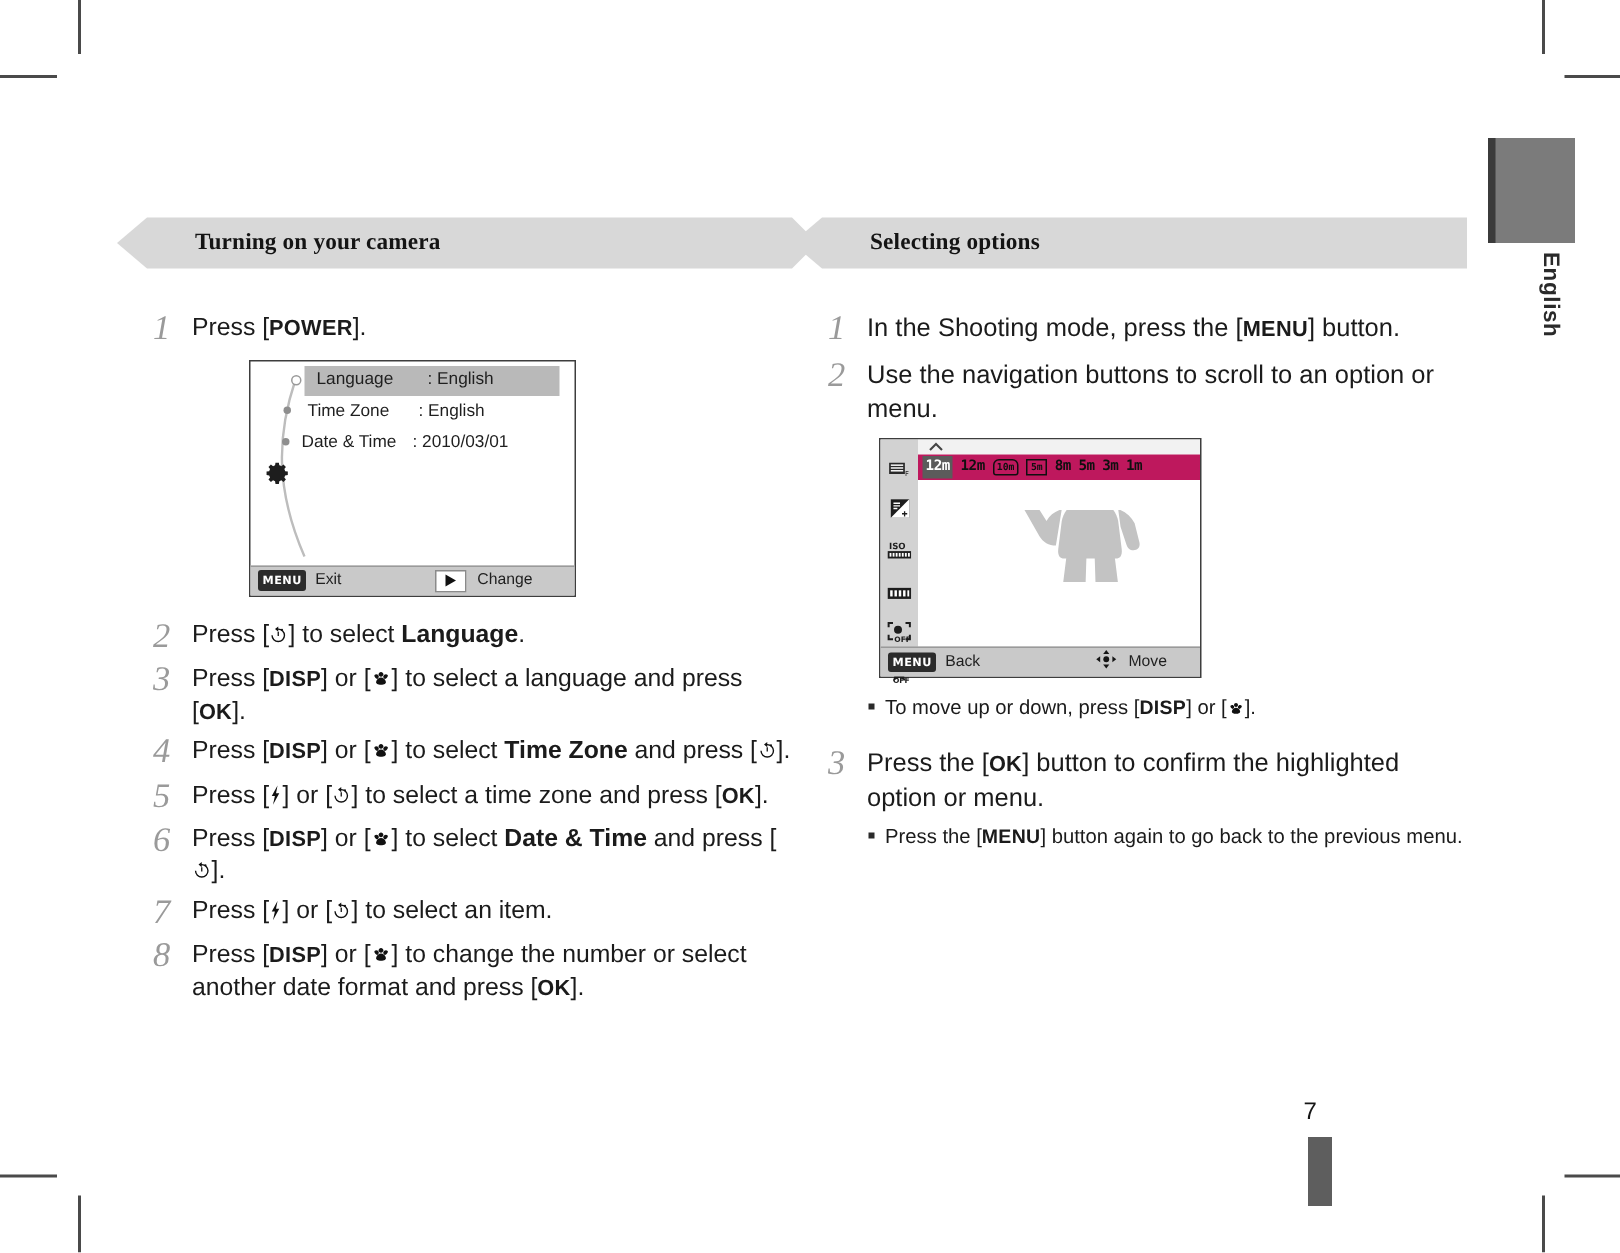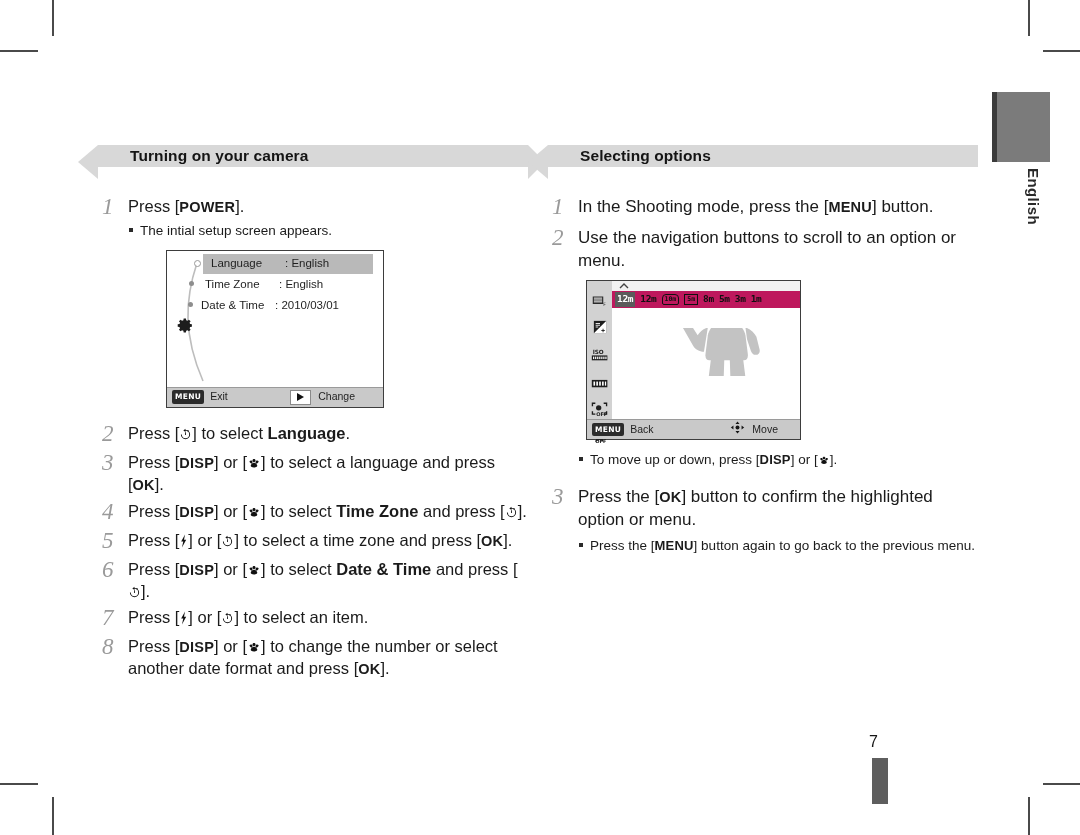--- a/index.html
+++ b/index.html
@@ -15,23 +15,23 @@
   .crop.v{width:2px;}
   .crop.h{height:2px;}
 
   
   .col{position:absolute;top:0;}
   .col-left{left:98px;width:430px;}
   .col-right{left:548px;width:430px;}
 
   
   .sec-head{
-    position:relative;height:22px;
+    position:relative;height:34px;
     background:#d8d8d8;
-    display:flex;align-items:center;
+    display:flex;align-items:center;font-family:Liberation Serif, serif;
   }
   .sec-head .notch{
     position:absolute;left:-20px;top:0;width:0;height:0;
     border-top:17px solid transparent;
     border-bottom:17px solid transparent;
     border-right:20px solid #d8d8d8;
   }
   .sec-head .tip{
     position:absolute;right:-17px;top:0;width:0;height:0;
     border-top:17px solid transparent;
@@ -201,23 +201,20 @@
     <h2>Turning on your camera</h2>
     <span class="head-mark"><span class="tri-grad"></span></span>
   </div>
 
   <ol class="steps" style="margin-top:26px;">
 
     <li class="step">
       <div class="num">1</div>
       <div class="body">
         Press [<span class="key">POWER</span>].
-        <ul class="bullets">
-          <li>The intial setup screen appears.</li>
-        </ul>
 
         
         <div class="lcd lcd1">
           <svg class="curve" width="218" height="140">
             <path d="M30 12 C18 48, 16 84, 36 130" stroke="#bdbdbd" stroke-width="1.6" fill="none"></path>
           </svg>
           <span class="dot" style="left:27px;top:9px;background:#fff;border:1px solid #9a9a9a;"></span>
           <span class="dot" style="left:22px;top:30px;"></span>
           <span class="dot" style="left:21px;top:51px;"></span>
 

